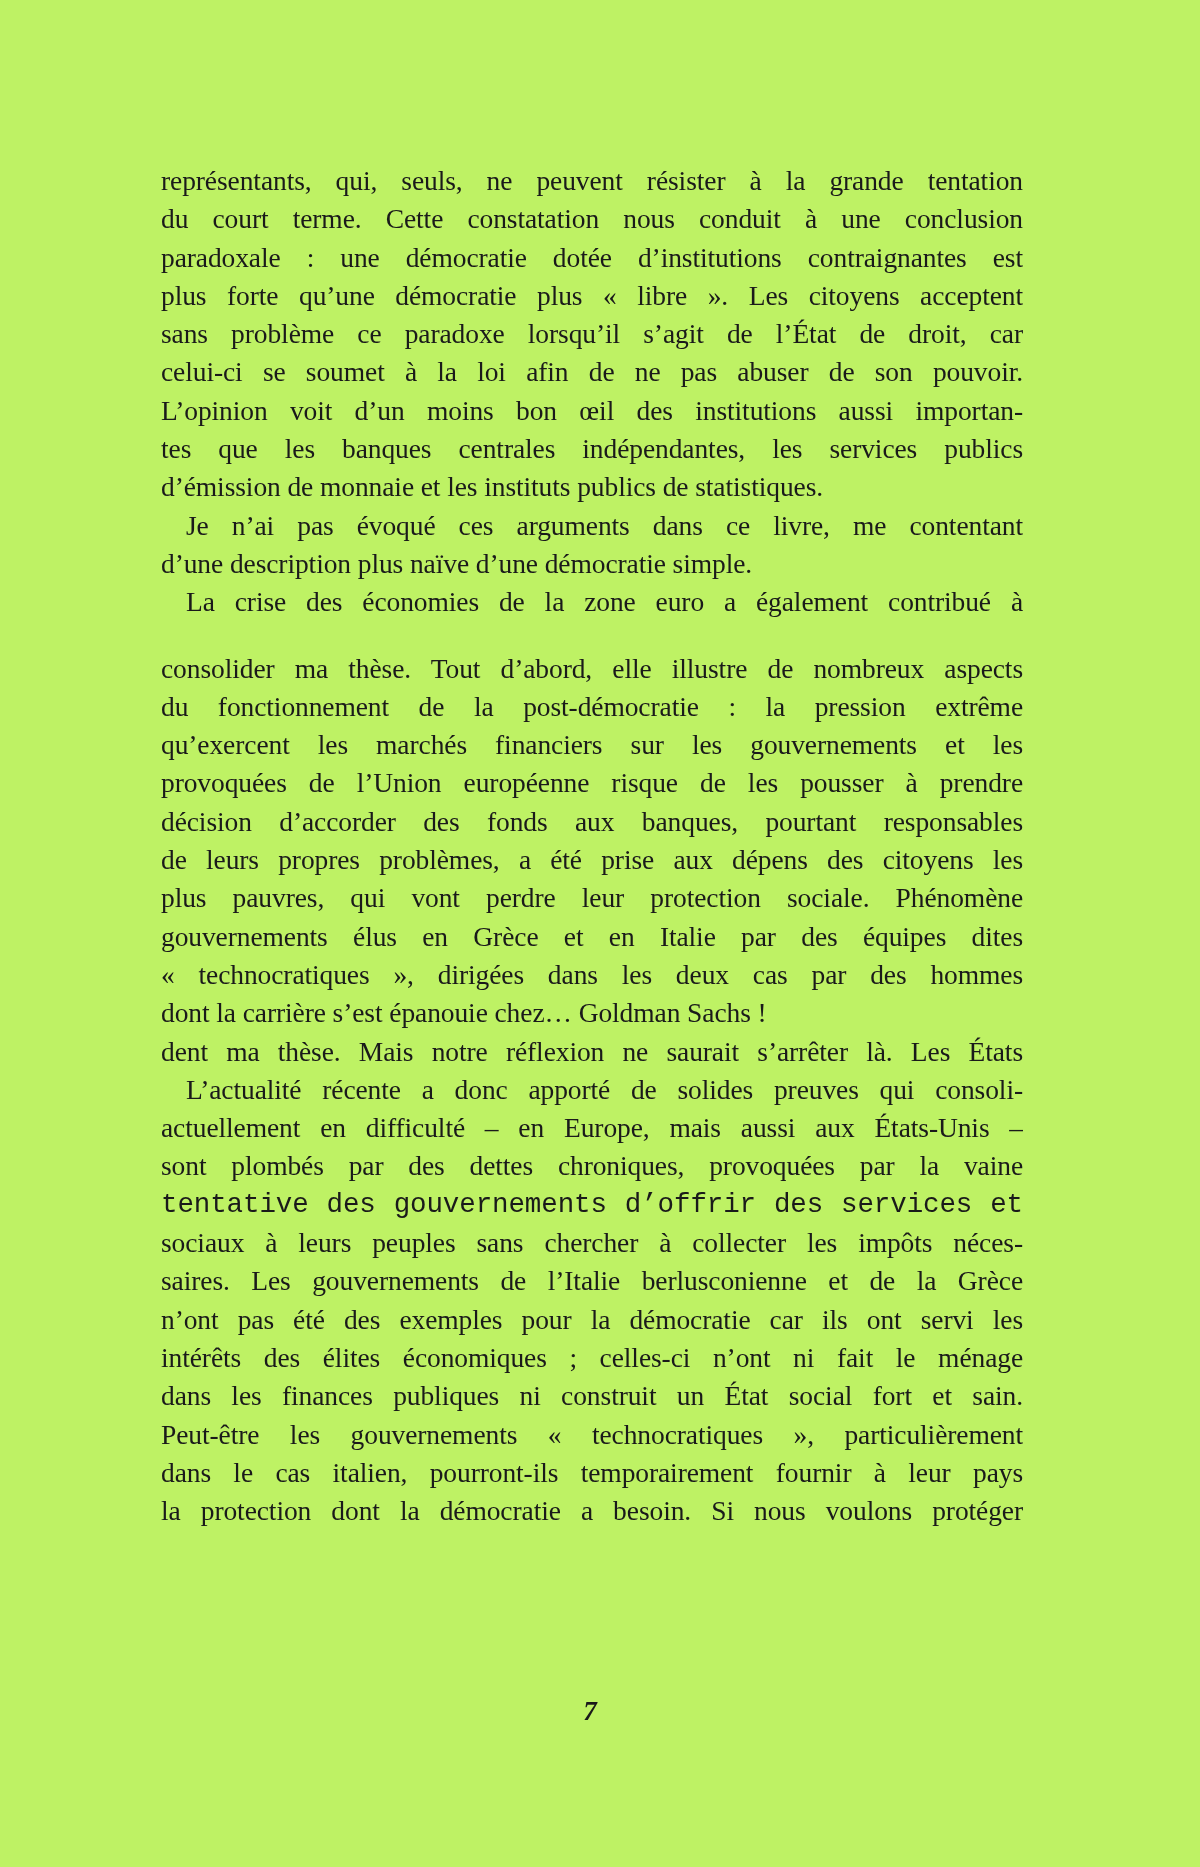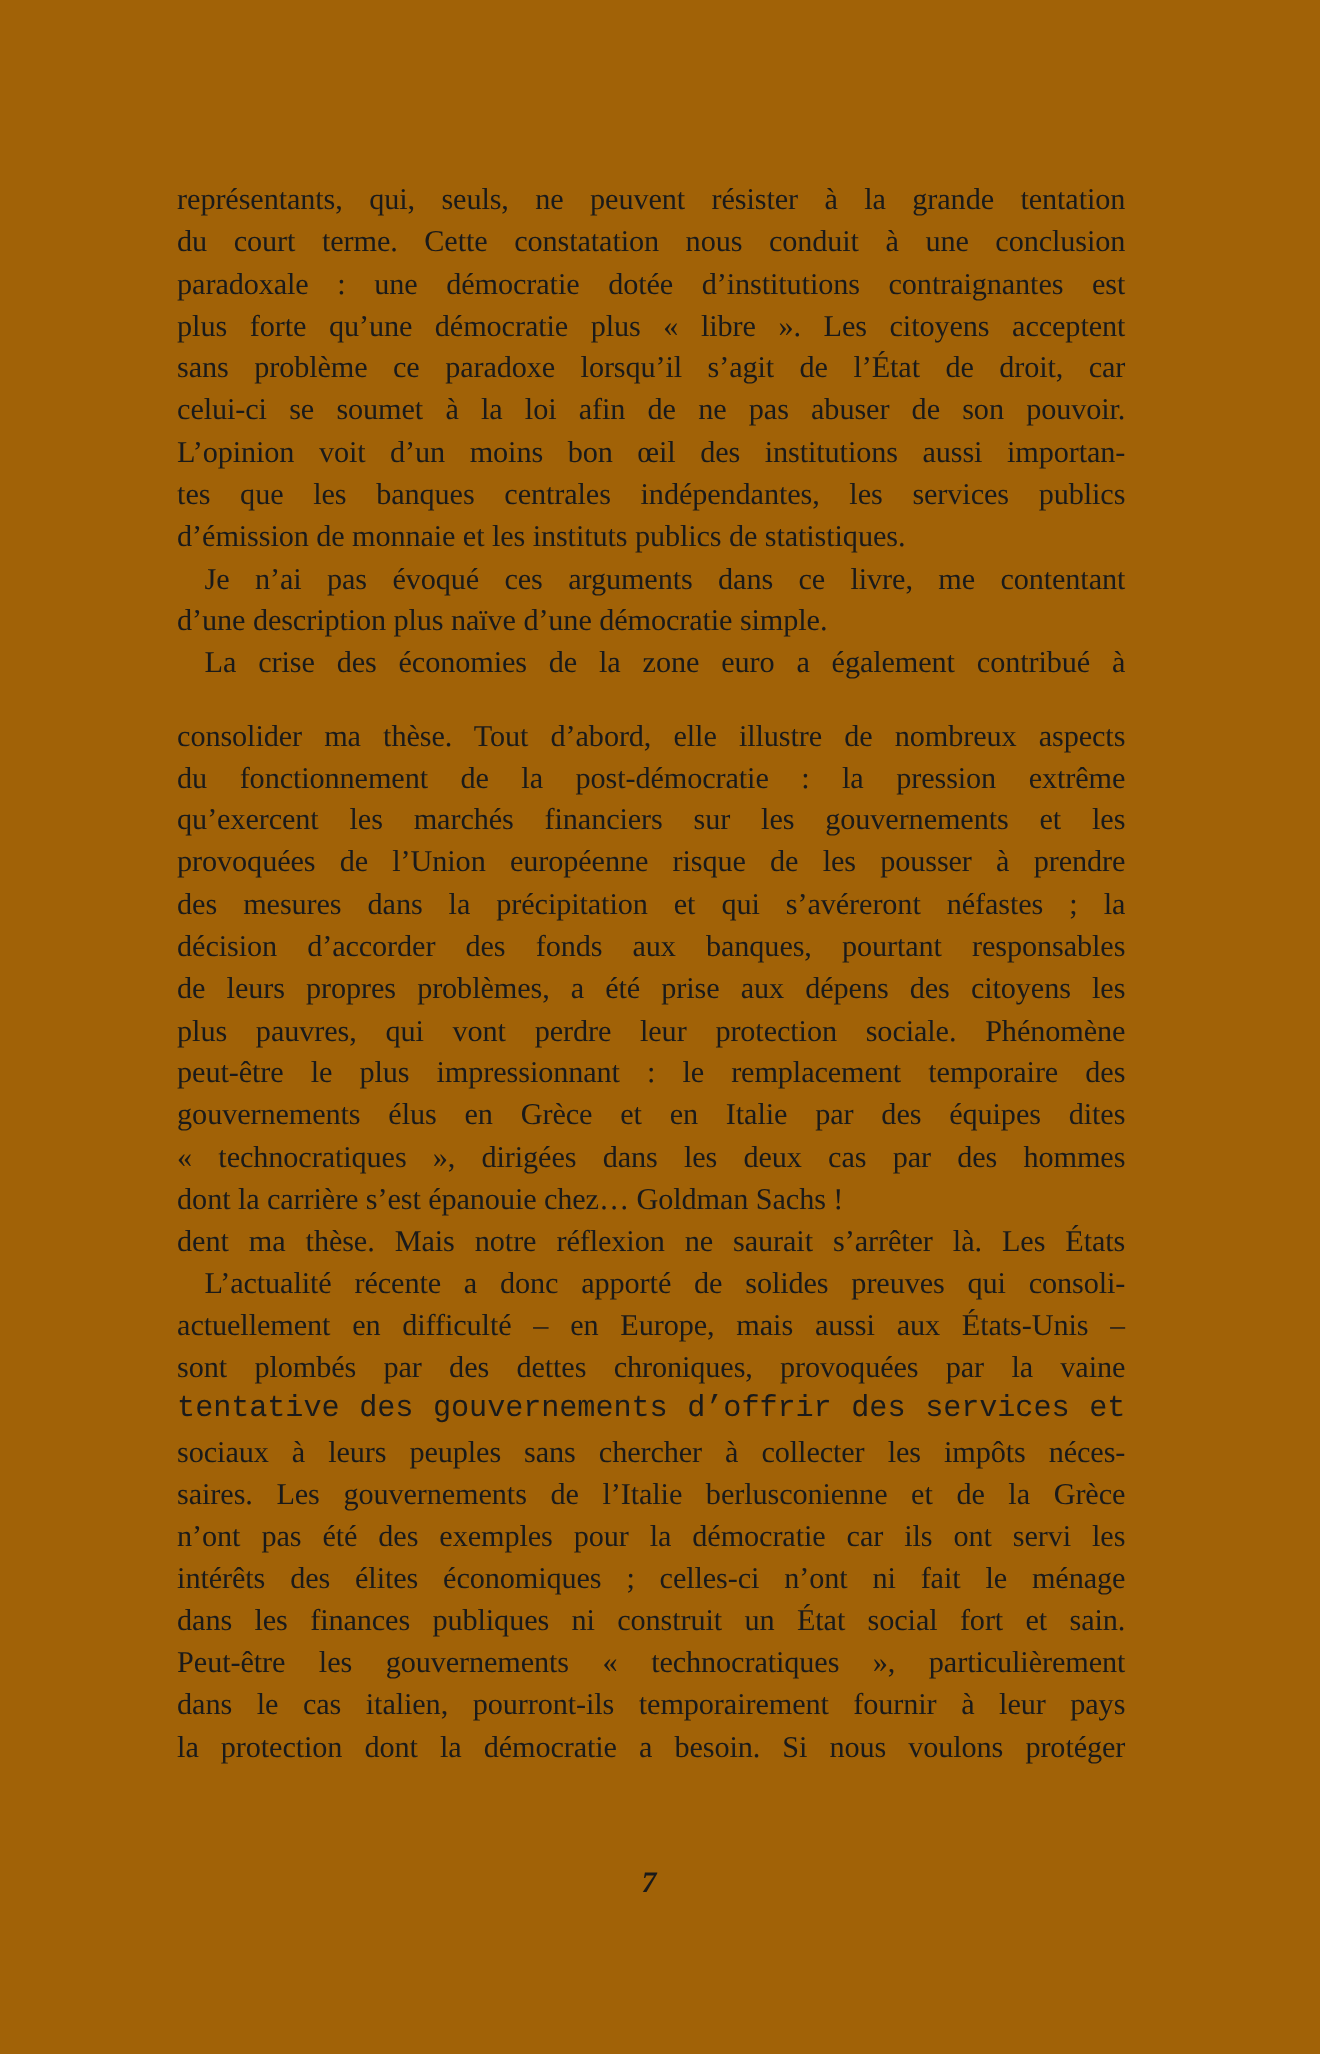--- a/index.html
+++ b/index.html
@@ -13,21 +13,21 @@
     position: relative;
     overflow: hidden;
     font-family: "Liberation Serif", "DejaVu Serif", serif;
     color: #1a1a1a;
   }
   .page {
     position: absolute;
     left: 0; top: 0;
     width: 1200px;
     height: 1867px;
-    background: #a16207;
+    background: #bef264;
   }
   .text-block {
     position: absolute;
     left: 161px;
     top: 162px;
     width: 862px;
   }
   .line {
     display: block;
     height: 38.3px;
@@ -82,25 +82,23 @@
       <span class="line indent" style="white-space: normal; overflow: hidden;">Je n’ai pas évoqué ces arguments dans ce livre, me contentant</span>
       <span class="line last" style="white-space: normal; overflow: hidden;">d’une description plus naïve d’une démocratie simple.</span>
     </div>
 
     <div>
       <span class="line indent" style="white-space: normal; overflow: hidden;">La crise des économies de la zone euro a également contribué à</span>
       <span class="line" style="white-space: normal; overflow: hidden; margin-top: 28px;">consolider ma thèse. Tout d’abord, elle illustre de nombreux aspects</span>
       <span class="line" style="white-space: normal; overflow: hidden;">du fonctionnement de la post-démocratie : la pression extrême</span>
       <span class="line" style="white-space: normal; overflow: hidden;">qu’exercent les marchés financiers sur les gouvernements et les</span>
       <span class="line" style="white-space: normal; overflow: hidden;">provoquées de l’Union européenne risque de les pousser à prendre</span>
-      <span class="line" style="white-space: normal; overflow: hidden;">des mesures dans la précipitation et qui s’avéreront néfastes ; la</span>
       <span class="line" style="white-space: normal; overflow: hidden;">décision d’accorder des fonds aux banques, pourtant responsables</span>
       <span class="line" style="white-space: normal; overflow: hidden;">de leurs propres problèmes, a été prise aux dépens des citoyens les</span>
       <span class="line" style="white-space: normal; overflow: hidden;">plus pauvres, qui vont perdre leur protection sociale. Phénomène</span>
-      <span class="line" style="white-space: normal; overflow: hidden;">peut-être le plus impressionnant : le remplacement temporaire des</span>
       <span class="line" style="white-space: normal; overflow: hidden;">gouvernements élus en Grèce et en Italie par des équipes dites</span>
       <span class="line" style="white-space: normal; overflow: hidden;">« technocratiques », dirigées dans les deux cas par des hommes</span>
       <span class="line last" style="white-space: normal; overflow: hidden;">dont la carrière s’est épanouie chez… Goldman Sachs !</span>
     </div>
 
     <div>
       <span class="line" style="white-space: normal; overflow: hidden;">dent ma thèse. Mais notre réflexion ne saurait s’arrêter là. Les États</span>
       <span class="line indent" style="white-space: normal; overflow: hidden;">L’actualité récente a donc apporté de solides preuves qui consoli-</span>
       <span class="line" style="white-space: normal; overflow: hidden;">actuellement en difficulté – en Europe, mais aussi aux États-Unis –</span>
       <span class="line" style="white-space: normal; overflow: hidden;">sont plombés par des dettes chroniques, provoquées par la vaine</span>

